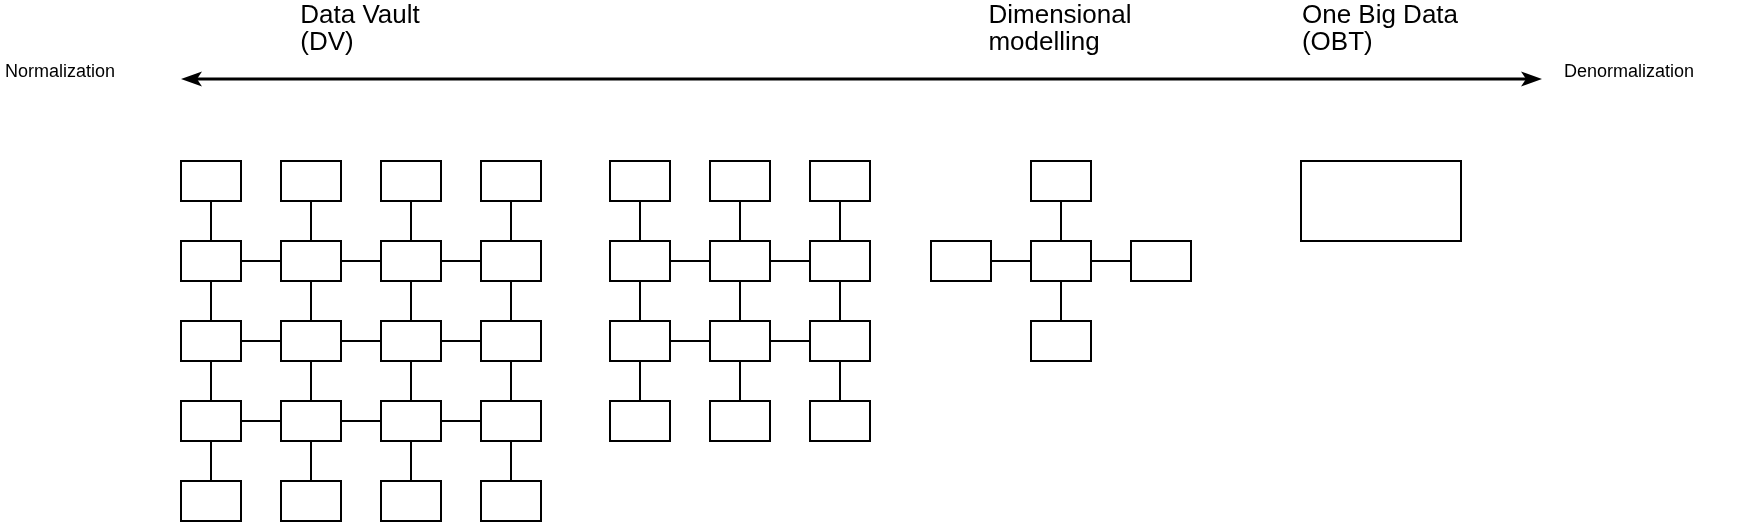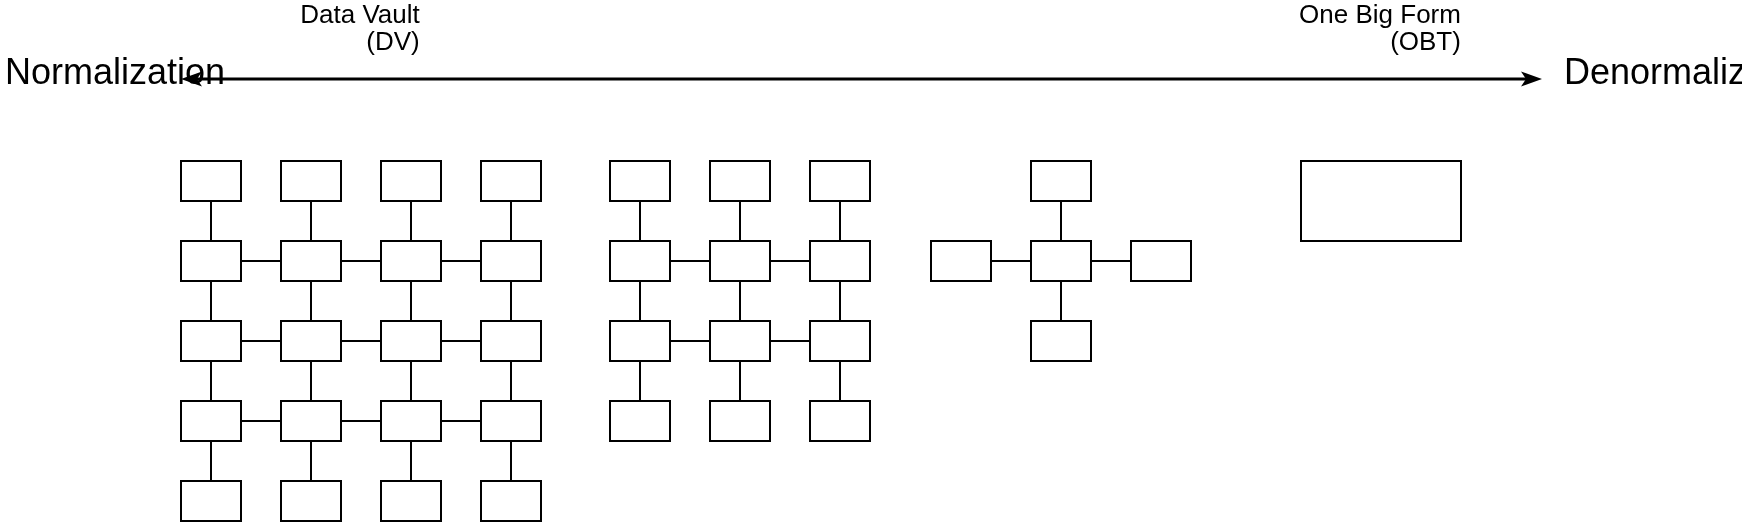--- a/index.html
+++ b/index.html
@@ -12,31 +12,31 @@
     width: 1742px;
     height: 524px;
     background: #ffffff;
     font-family: "Liberation Sans", sans-serif;
     color: #000000;
     overflow: hidden;
   }
   .side-label {
     position: absolute;
     top: 58px;
-    font-size: 36px;
+    font-size: 18px;
     line-height: 27px;
     white-space: nowrap;
   }
   .side-label.left  { left: 5px; }
   .side-label.right { left: 1564px; }
   .group-label {
     position: absolute;
     top: 1px;
     transform: translateX(-50%);
-    text-align: right;
+    text-align: left;
     font-size: 26px;
     line-height: 27px;
     white-space: pre-line;
   }
   #diagram {
     position: absolute;
     left: 0;
     top: 0;
   }
 </style>
@@ -46,22 +46,24 @@
 <div id="canvas">
 
   <div class="side-label left">Normalization</div>
 
   <div class="side-label right">Denormalization</div>
 
   <div class="group-label" style="left: 360px;">Data Vault
 (DV)</div>
 
 
+  <div class="group-label" style="left: 1060px;">Dimensional
+modelling</div>
 
-  <div class="group-label" style="left: 1380px;">One Big Form
+  <div class="group-label" style="left: 1380px;">One Big Data
 (OBT)</div>
 
   <svg id="diagram" width="1742" height="524">
       <line x1="195" y1="79" x2="1528" y2="79" stroke="#000000" stroke-width="3"></line>
       <polygon points="181,79 202,71.5 197,79 202,86.5" fill="#000000"></polygon>
       <polygon points="1542,79 1521,71.5 1526,79 1521,86.5" fill="#000000"></polygon>
       <line x1="211" y1="201" x2="211" y2="241" stroke="#000000" stroke-width="2"></line>
       <line x1="311" y1="201" x2="311" y2="241" stroke="#000000" stroke-width="2"></line>
       <line x1="411" y1="201" x2="411" y2="241" stroke="#000000" stroke-width="2"></line>
       <line x1="511" y1="201" x2="511" y2="241" stroke="#000000" stroke-width="2"></line>

